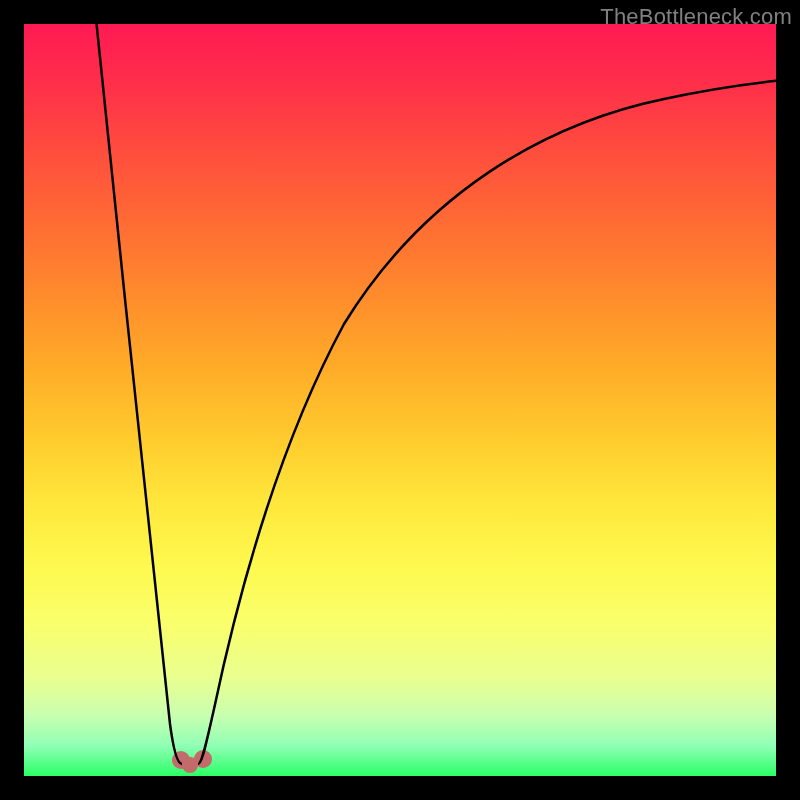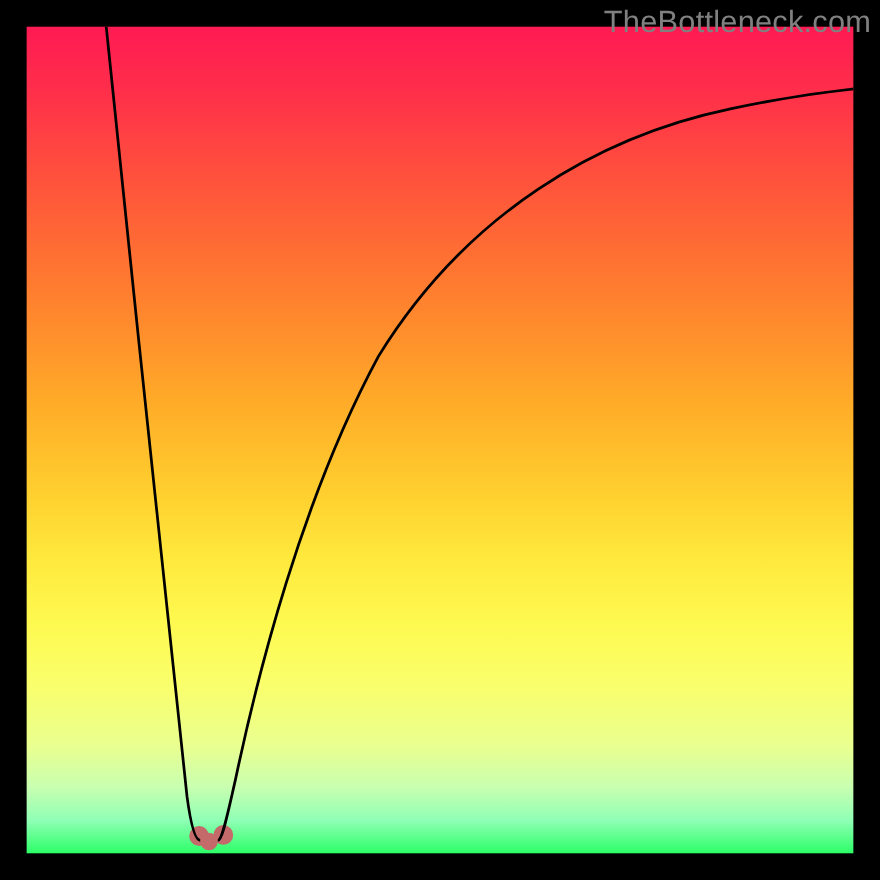--- a/index.html
+++ b/index.html
@@ -40,21 +40,21 @@
       #c8ffb0 92%,
       #8fffb5 96%,
       #2bff66 100%
     );
   }
   .watermark {
     position: absolute;
     top: 4px;
     right: 8px;
     color: #808080;
-    font-size: 28px;
+    font-size: 22px;
     font-weight: 400;
     letter-spacing: 0.2px;
     z-index: 5;
   }
   svg.curve {
     position: absolute;
     left: 0;
     top: 0;
     width: 100%;
     height: 100%;

